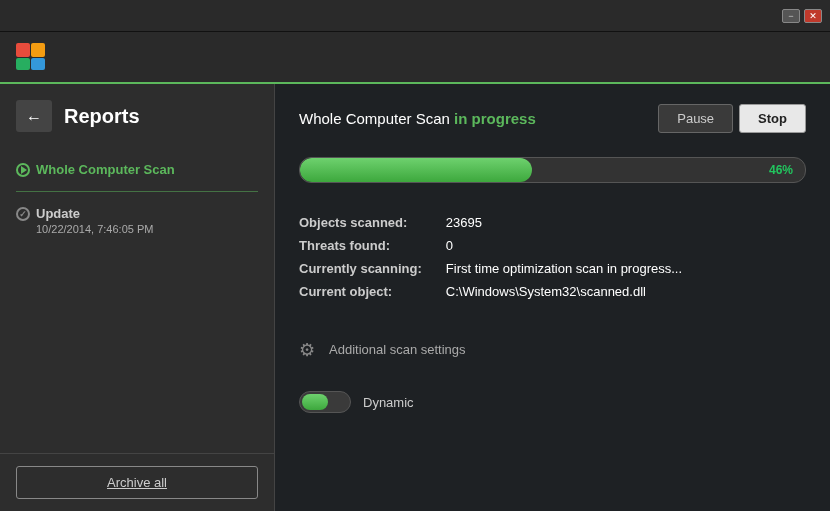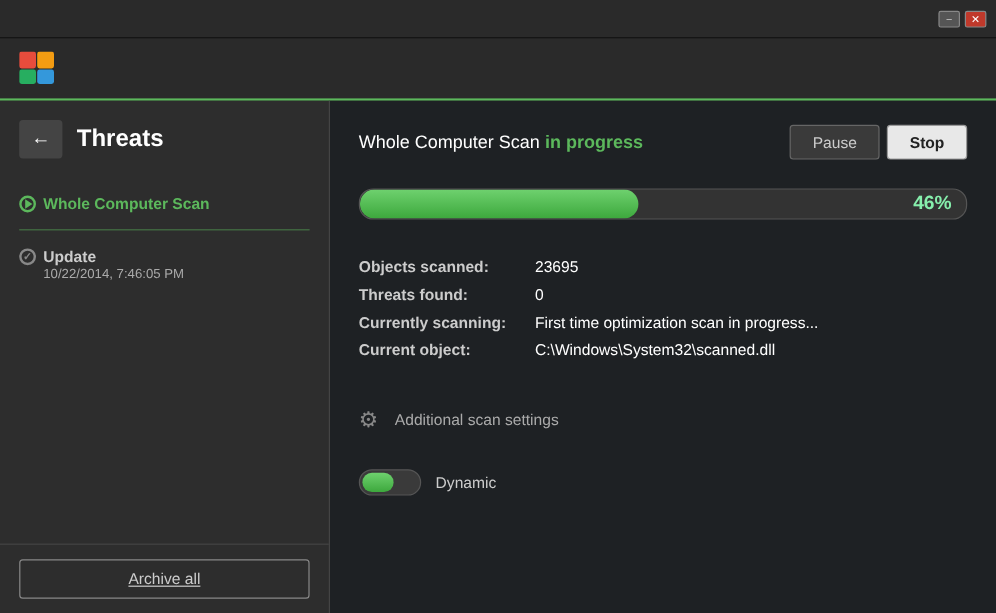--- a/index.html
+++ b/index.html
@@ -256,22 +256,22 @@
       height: 100%;
       background: linear-gradient(to bottom, #6ed16e, #3da83d);
       border-radius: 12px;
       position: relative;
     }
     .progress-label {
       position: absolute;
       right: 12px;
       top: 50%;
       transform: translateY(-50%);
-      color: #86efac;
-      font-size: 16px;
+      color: #22c55e;
+      font-size: 12px;
       font-weight: bold;
     }
 
     
     .stats-grid {
       display: grid;
       grid-template-columns: auto 1fr;
       gap: 8px 24px;
       margin-top: 8px;
     }
@@ -356,21 +356,21 @@
       </svg>
     </div>
   </div>
 </div>
 
 <div class="main-area">
 
   <div class="sidebar">
     <div class="sidebar-header">
       <button class="back-button">←</button>
-      <span class="sidebar-title">Threats</span>
+      <span class="sidebar-title">Reports</span>
     </div>
 
     <div class="sidebar-items">
 
       <div class="sidebar-item active">
         <div class="item-title">
           <div class="play-circle"></div>
           <span>Whole Computer Scan</span>
         </div>
       </div>

